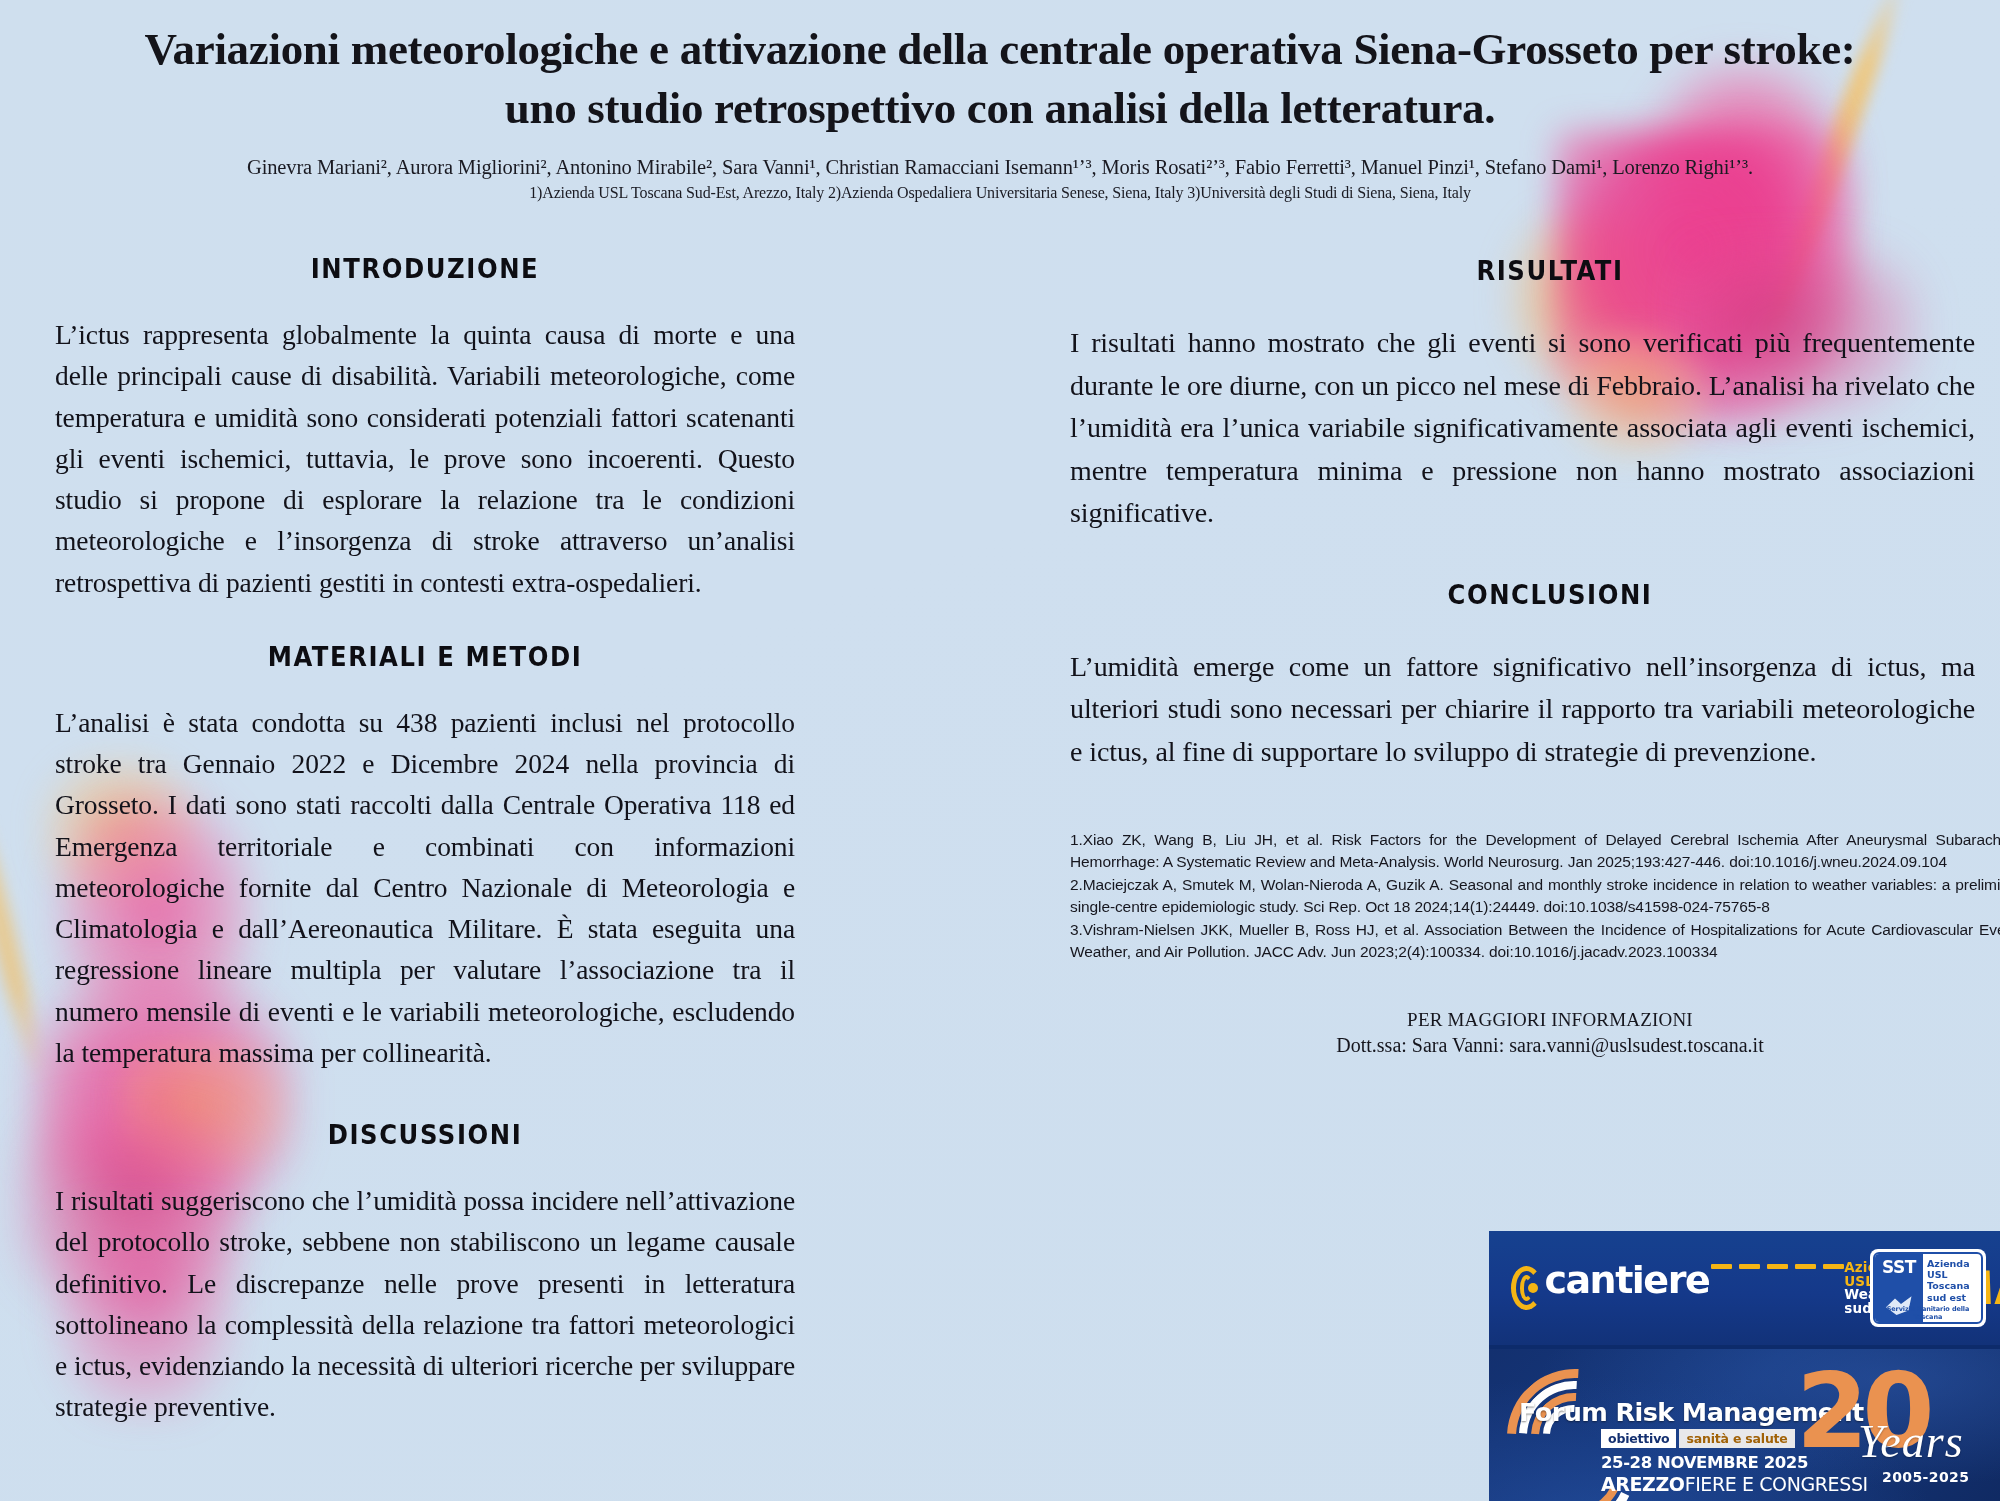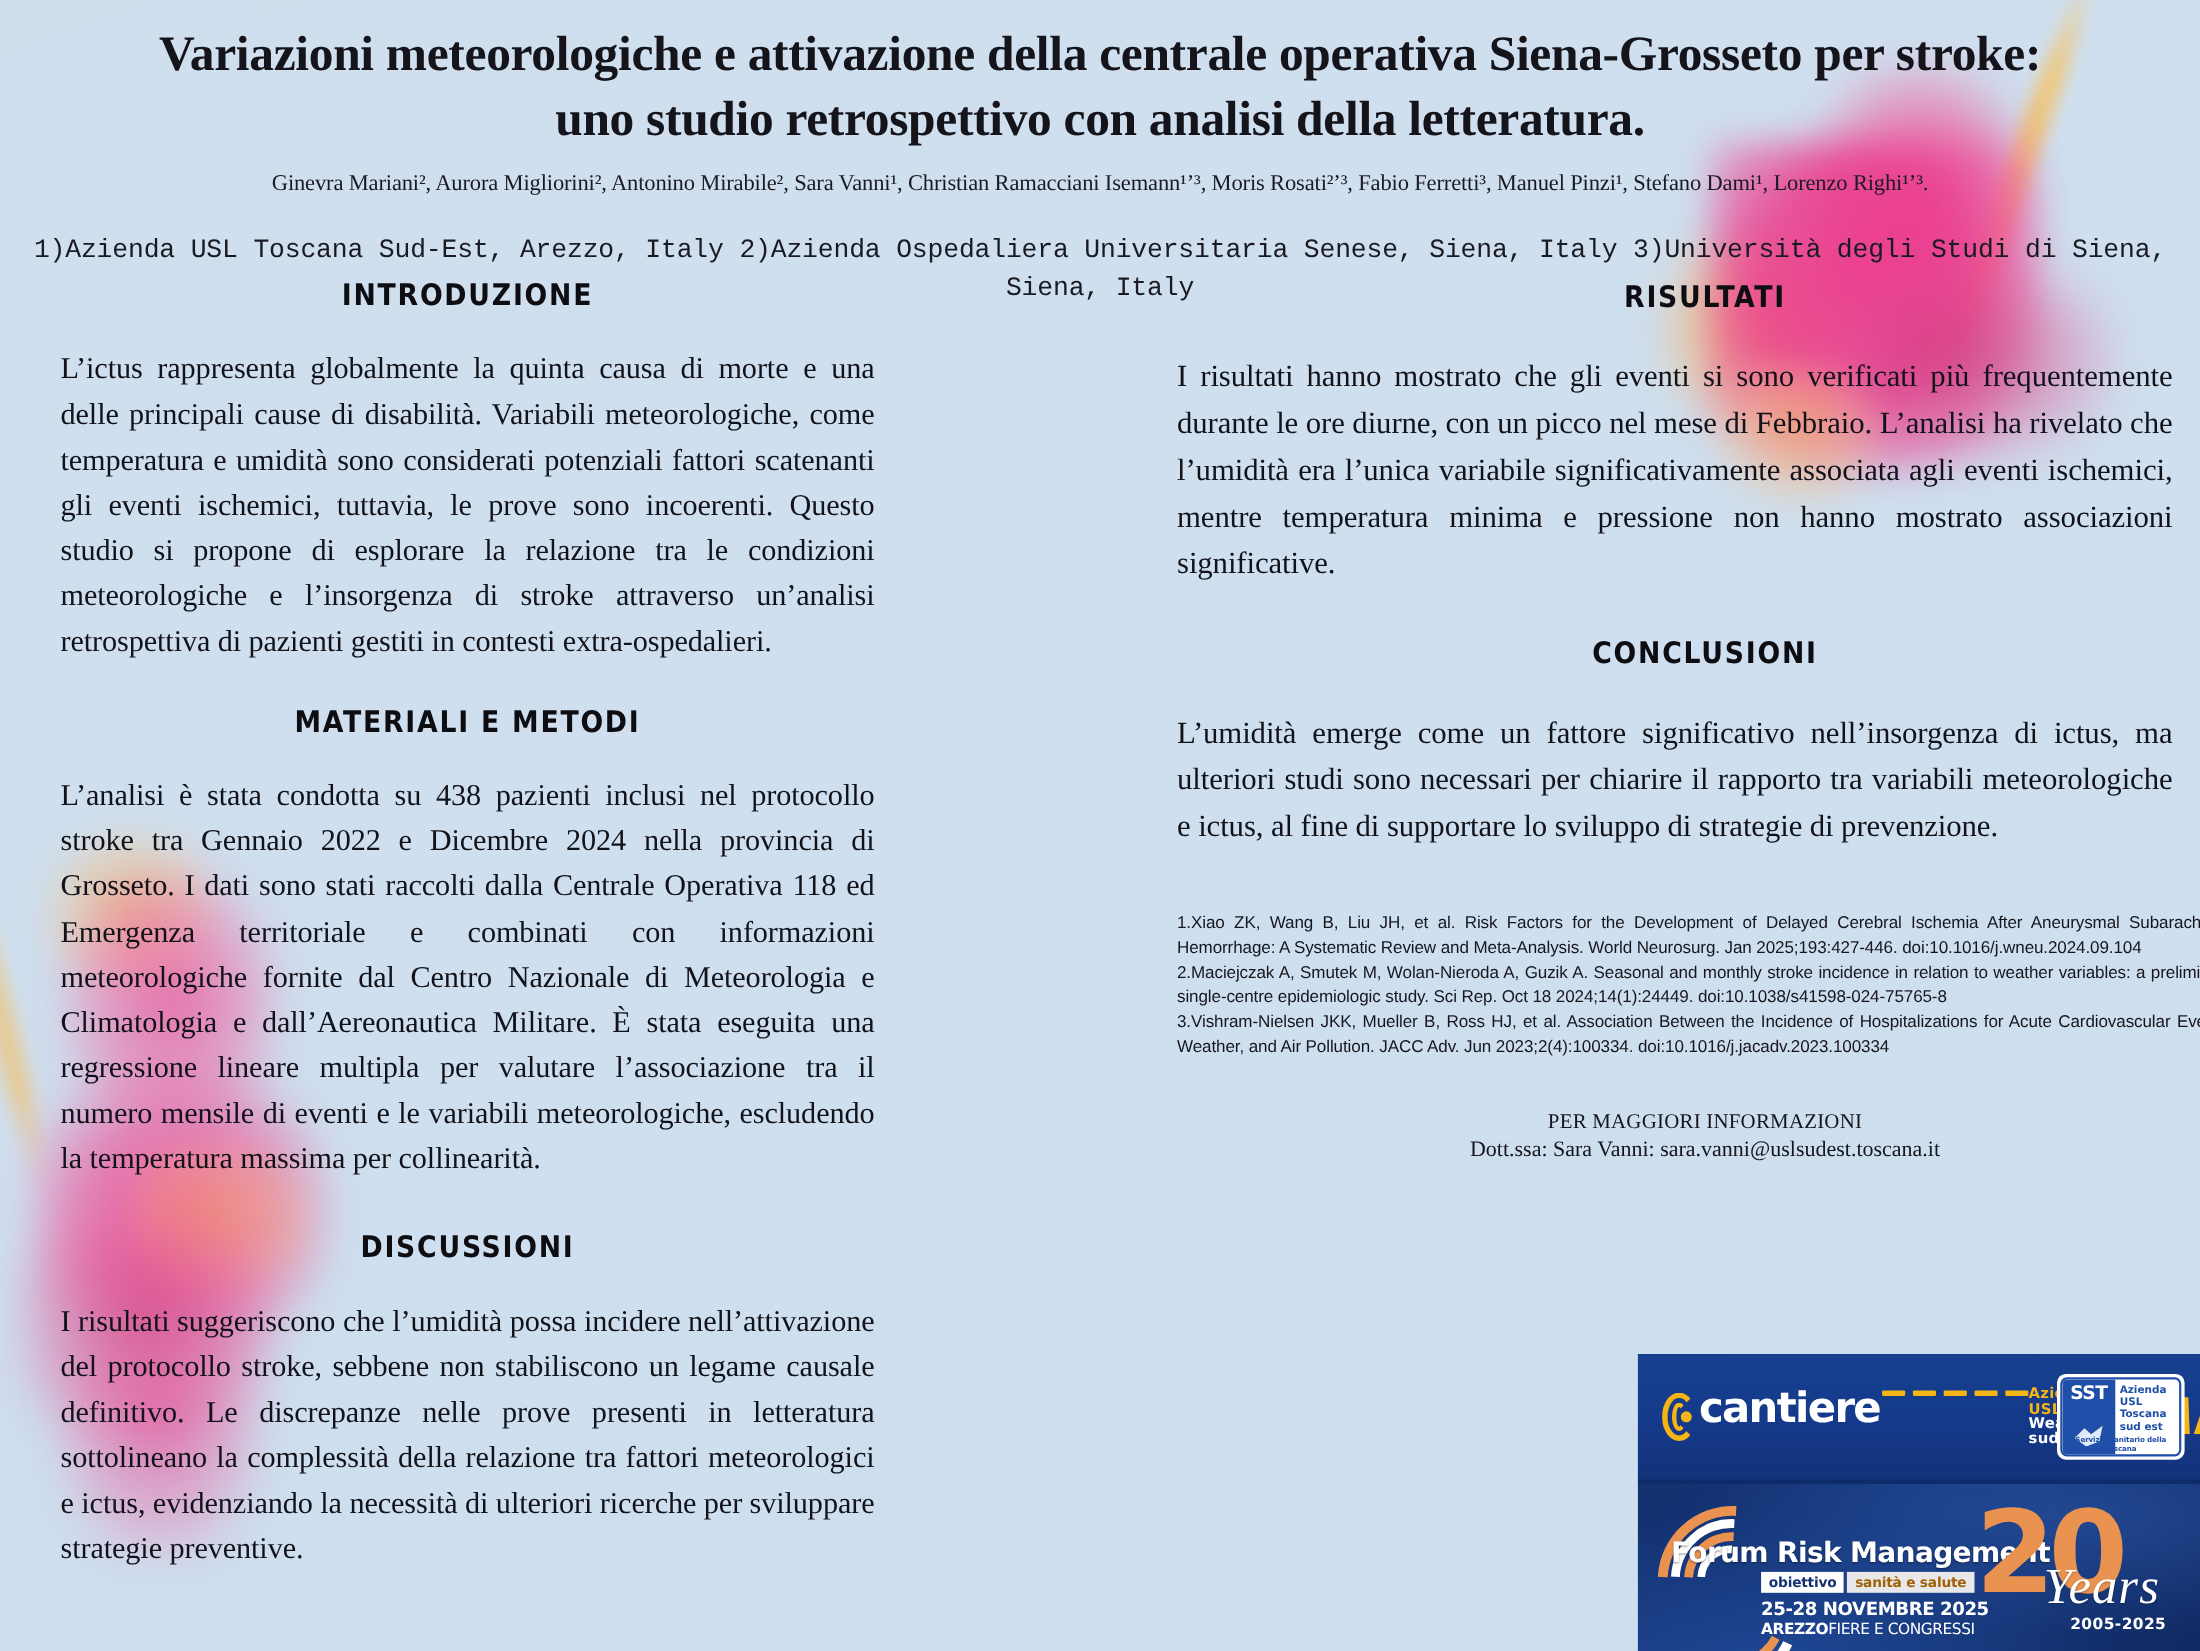--- a/index.html
+++ b/index.html
@@ -139,26 +139,25 @@
 
   .authors {
     font-family: "Liberation Serif", serif;
     font-size: 20.5px;
     line-height: 1.42;
     color: #1a1a22;
     margin-top: 16px;
     letter-spacing: -0.15px;
   }
   .affiliations {
-    font-family: Liberation Mono, monospace;
-    font-size: 24px;
+    font-family: Liberation Serif, serif;
+    font-size: 16px;
     line-height: 1.4;
     color: #1a1a22;
     letter-spacing: -0.15px;
-    margin-top: 30px;
   }
 
   
   .column {
     position: absolute;
     z-index: 4;
   }
   #col-left  { left: 55px;  top: 253px; width: 740px; }
   #col-right { left: 1070px; top: 255px; width: 960px; }
 
@@ -433,21 +432,21 @@
     font-weight: 700;
     font-size: 16.5px;
     color: #ffffff;
     letter-spacing: -0.4px;
     white-space: nowrap;
   }
   .frm-venue {
     position: absolute;
     left: 112px; top: 124px;
     font-family: "DejaVu Sans", sans-serif;
-    font-size: 14px;
+    font-size: 19px;
     color: #ffffff;
     letter-spacing: -0.4px;
     white-space: nowrap;
   }
   .frm-venue b { font-weight: 700; }
 
   .twenty-wrap {
     position: absolute;
     right: 14px; top: 8px;
     width: 190px; height: 140px;

